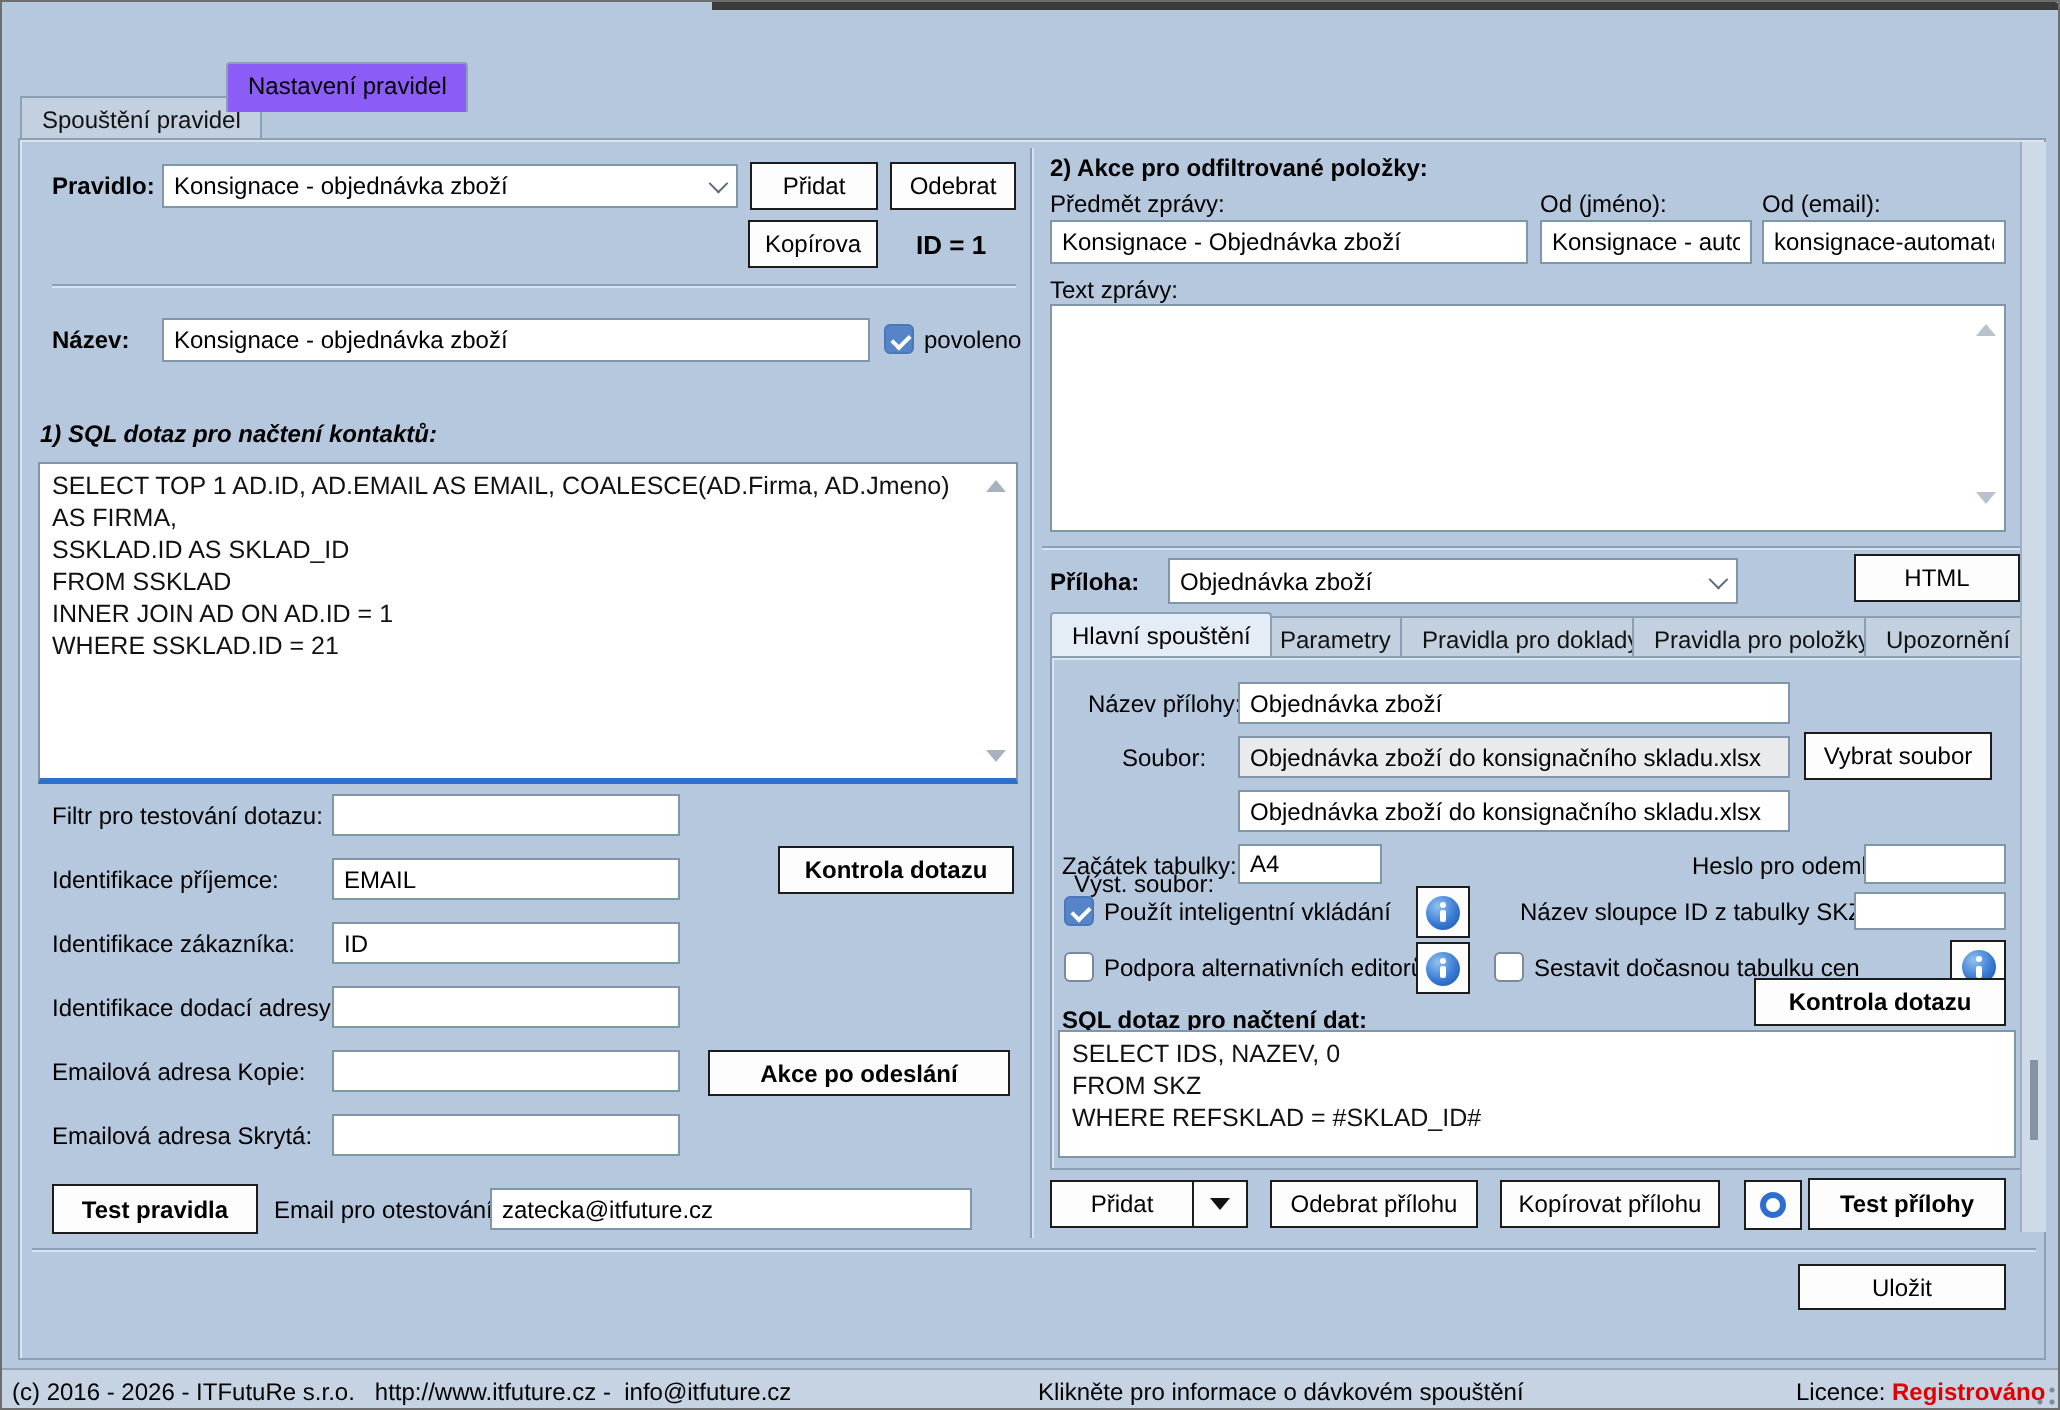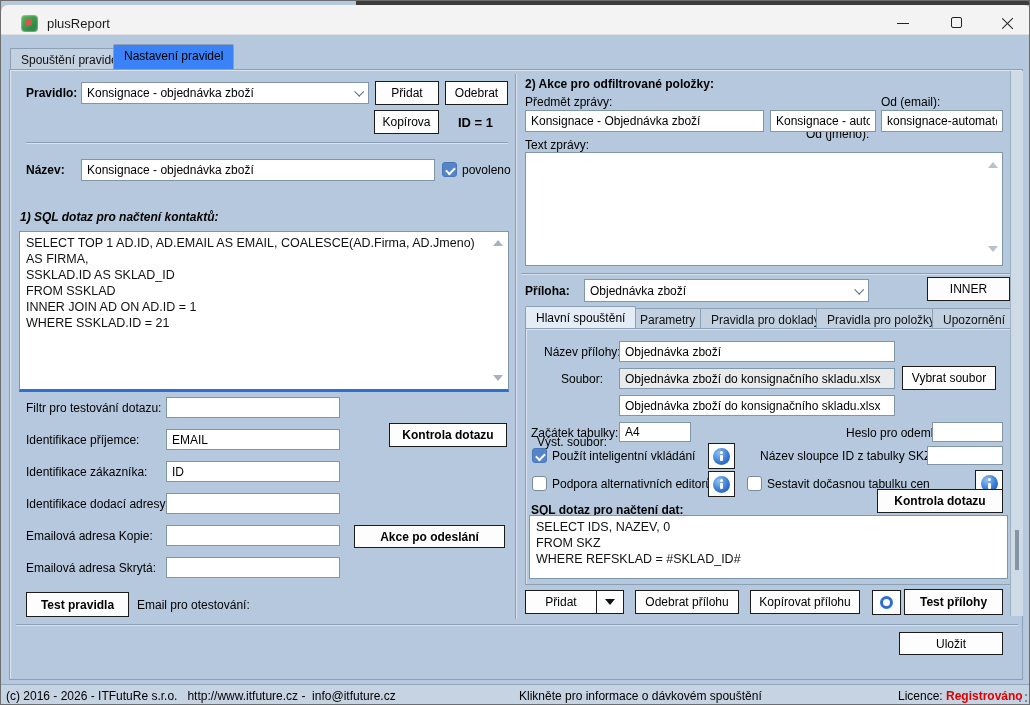--- a/index.html
+++ b/index.html
@@ -20,21 +20,21 @@
   .winbtn { position:absolute; top:4px; width:44px; height:29px; }
   .glyph-min { position:absolute; left:16px; top:14px; width:12px; height:0; border-top:1px solid #222; }
   .glyph-max { position:absolute; left:16px; top:8px; width:11px; height:11px; border:1px solid #222; border-radius:2px; }
   .glyph-close { position:absolute; left:16px; top:8px; width:12px; height:12px; }
   .glyph-close::before,.glyph-close::after { content:''; position:absolute; left:6px; top:-1px; width:1.4px; height:15px; background:#222; }
   .glyph-close::before { transform:rotate(45deg); }
   .glyph-close::after { transform:rotate(-45deg); }
   
   .tab { position:absolute; border:1px solid #8ba0b5; border-bottom:none; padding:4px 10px 0 10px; font-size:12px; }
   .tab.inactive { background:#c2d0e0; top:47px; height:21px; color:#111; }
-  .tab.active { background:#3b82f6; top:43px; height:25px; z-index:3; border-radius:2px 2px 0 0; }
+  .tab.active { background:#8b5cf6; top:30px; height:25px; z-index:3; border-radius:2px 2px 0 0; }
   .tabpage { position:absolute; left:8px; top:68px; width:1014px; height:611px;
     background:#b6c8dd; border:1px solid #8ba0b5; box-shadow:inset 1px 1px 0 #dbe4ef; z-index:2; }
   .vdivider { position:absolute; left:505px; top:4px; width:1px; height:545px; background:#8ba0b5; box-shadow:1px 0 0 #d8e2ee; }
   .hsep { position:absolute; height:1px; background:#8ba0b5; box-shadow:0 1px 0 #d8e2ee; }
   
   .lbl { position:absolute; font-size:12px; color:#000; white-space:nowrap; }
   .b { font-weight:bold; }
   .inp { position:absolute; background:#fff; border:1px solid #8097aa; font-family:"Liberation Sans",sans-serif;
     font-size:12px; padding:0 5px; color:#000; overflow:hidden; white-space:nowrap; }
   input.inp { outline:none; }
@@ -72,33 +72,20 @@
       radial-gradient(circle at 8px 8px, #7c8b9c 1px, transparent 1.5px),
       radial-gradient(circle at 2px 8px, #7c8b9c 1px, transparent 1.5px);
   }
 </style>
 </head>
 <body>
 
 <div id="app">
 
   <div class="backwin"></div>
-  <div class="titlebar">
-    <div class="app-icon"></div>
-    <div class="title-text">plusReport</div>
-    <div class="winbtn" style="left:880px;">
-        <div class="glyph-min"></div>
-      </div>
-    <div class="winbtn" style="left:934px;">
-        <div class="glyph-max"></div>
-      </div>
-    <div class="winbtn" style="left:984px;">
-        <div class="glyph-close"></div>
-      </div>
-  </div>
 
   <div class="tab inactive" style="left:9px;">Spouštění pravidel</div>
   <div class="tab active" style="left:112px;">Nastavení pravidel</div>
 
   <div class="tabpage">
     <div class="vdivider"></div>
 
     <div class="lbl b" style="left:16px; top:16px;">Pravidlo:</div>
     <div class="combo" style="left:71px; top:12px; width:288px; height:22px;">
       <span>Konsignace - objednávka zboží</span>
@@ -142,47 +129,48 @@
 
     <div class="lbl" style="left:16px; top:459px;">Emailová adresa Kopie:</div>
     <input class="inp" style="left: 156px; top: 455px; width: 174px; height: 21px;" value="">
 
     <div class="lbl" style="left:16px; top:491px;">Emailová adresa Skrytá:</div>
     <input class="inp" style="left: 156px; top: 487px; width: 174px; height: 21px;" value="">
     <div class="btn b" style="left:344px; top:455px; width:151px; height:23px;">Akce po odeslání</div>
 
     <div class="btn b" style="left:16px; top:522px; width:103px; height:25px;">Test pravidla</div>
     <div class="lbl" style="left:127px; top:528px;">Email pro otestování:</div>
+    <input class="inp" style="left: 235px; top: 524px; width: 241px; height: 21px;" value="zatecka@itfuture.cz">
 
     <div class="hsep" style="left:6px; top:554px; width:1002px;"></div>
 
     <div class="lbl b" style="left:515px; top:7px;">2) Akce pro odfiltrované položky:</div>
 
     <div class="lbl" style="left:515px; top:25px;">Předmět zprávy:</div>
     <input class="inp" style="left: 515px; top: 40px; width: 239px; height: 22px;" value="Konsignace - Objednávka zboží">
 
-    <div class="lbl" style="left:796px; top:25px;margin-top:32px;">Od (jméno):</div>
+    <div class="lbl" style="left:760px; top:25px;">Od (jméno):</div>
     <input class="inp" style="left: 760px; top: 40px; width: 106px; height: 22px;" value="Konsignace - automat">
 
     <div class="lbl" style="left:871px; top:25px;">Od (email):</div>
     <input class="inp" style="left: 871px; top: 40px; width: 122px; height: 22px;" value="konsignace-automat@bc">
 
     <div class="lbl" style="left:515px; top:68px;">Text zprávy:</div>
     <textarea class="ta" style="left: 515px; top: 82px; width: 478px; height: 114px;" spellcheck="false"></textarea>
     <div class="arrow-up" style="left:978px; top:92px; border-bottom-color:#b9c2cc;"></div>
     <div class="arrow-down" style="left:978px; top:176px; border-top-color:#b9c2cc;"></div>
 
     <div class="hsep" style="left:511px; top:203px; width:492px;"></div>
 
     <div class="lbl b" style="left:515px; top:214px;">Příloha:</div>
     <div class="combo" style="left:574px; top:209px; width:285px; height:23px;">
       <span>Objednávka zboží</span>
       <span class="chev"></span>
     </div>
-    <div class="btn" style="left:917px; top:207px; width:83px; height:24px;">INNER</div>
+    <div class="btn" style="left:917px; top:207px; width:83px; height:24px;">HTML</div>
 
     <div class="tab active" style="left:515px; top:236px; height:22px; background:#e4ecf5;">Hlavní spouštění</div>
     <div class="tab inactive" style="left:619px; top:238px; height:20px;">Parametry</div>
     <div class="tab inactive" style="left:690px; top:238px; height:20px;">Pravidla pro doklady</div>
     <div class="tab inactive" style="left:806px; top:238px; height:20px;">Pravidla pro položky</div>
     <div class="tab inactive" style="left:922px; top:238px; height:20px;">Upozornění</div>
 
     <div class="abs" style="left:515px; top:258px; width:487px; height:257px; border:1px solid #8ba0b5; box-shadow:inset 1px 1px 0 #dbe4ef;"></div>
 
     <div class="lbl" style="left:534px; top:275px;">Název přílohy:</div>

